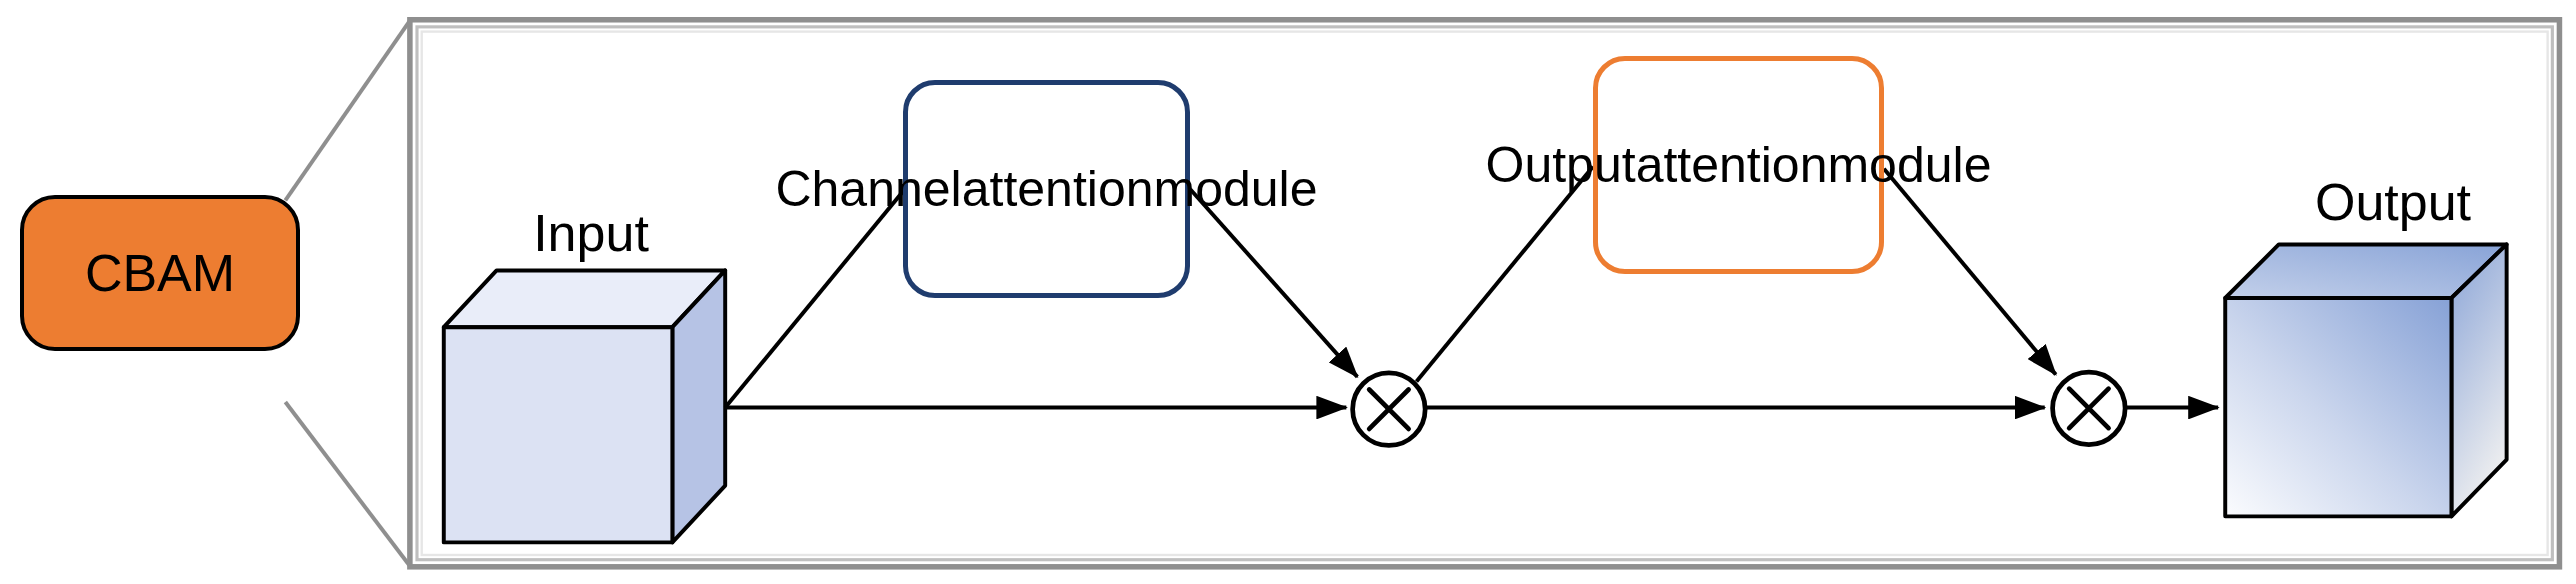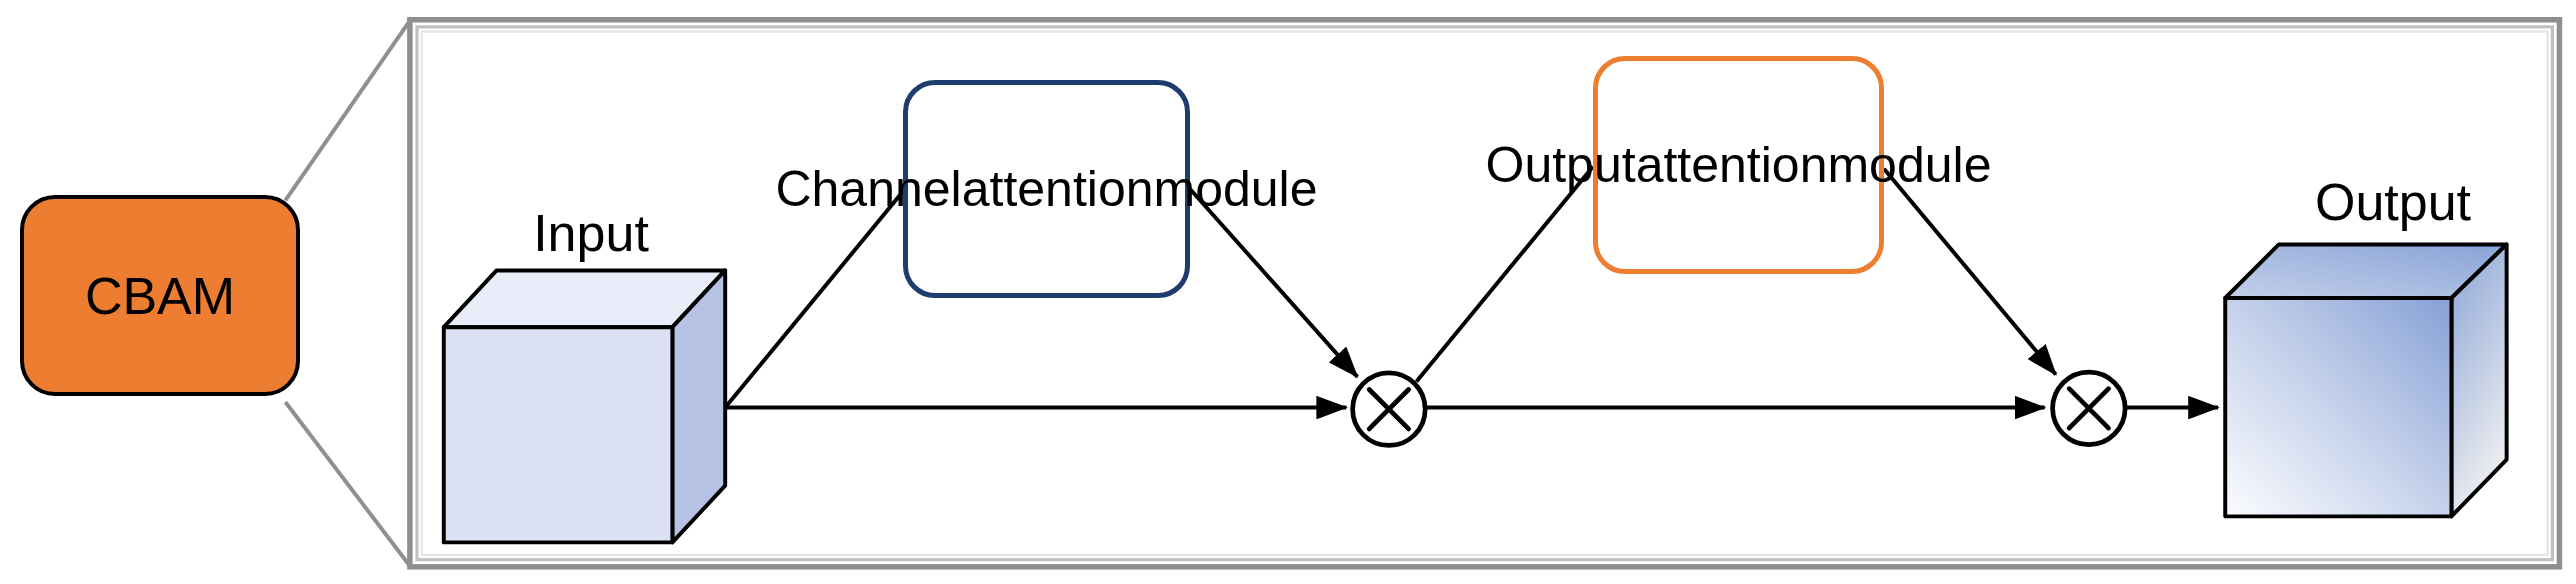--- a/index.html
+++ b/index.html
@@ -14,21 +14,21 @@
   }
   .layer-svg {
     position: absolute;
     left: 0; top: 0;
     width: 2576px; height: 585px;
   }
   .overlay { position: absolute; box-sizing: border-box; }
 
   .cbam-box {
     left: 20px; top: 195px;
-    width: 280px; height: 201px;
+    width: 280px; height: 156px;
     background: #ED7D31;
     border: 4.7px solid #000000;
     border-radius: 35px;
     display: flex; align-items: center; justify-content: center;
     font-size: 52px;
   }
 
   .node-label {
     text-align: center;
     font-size: 52px;

